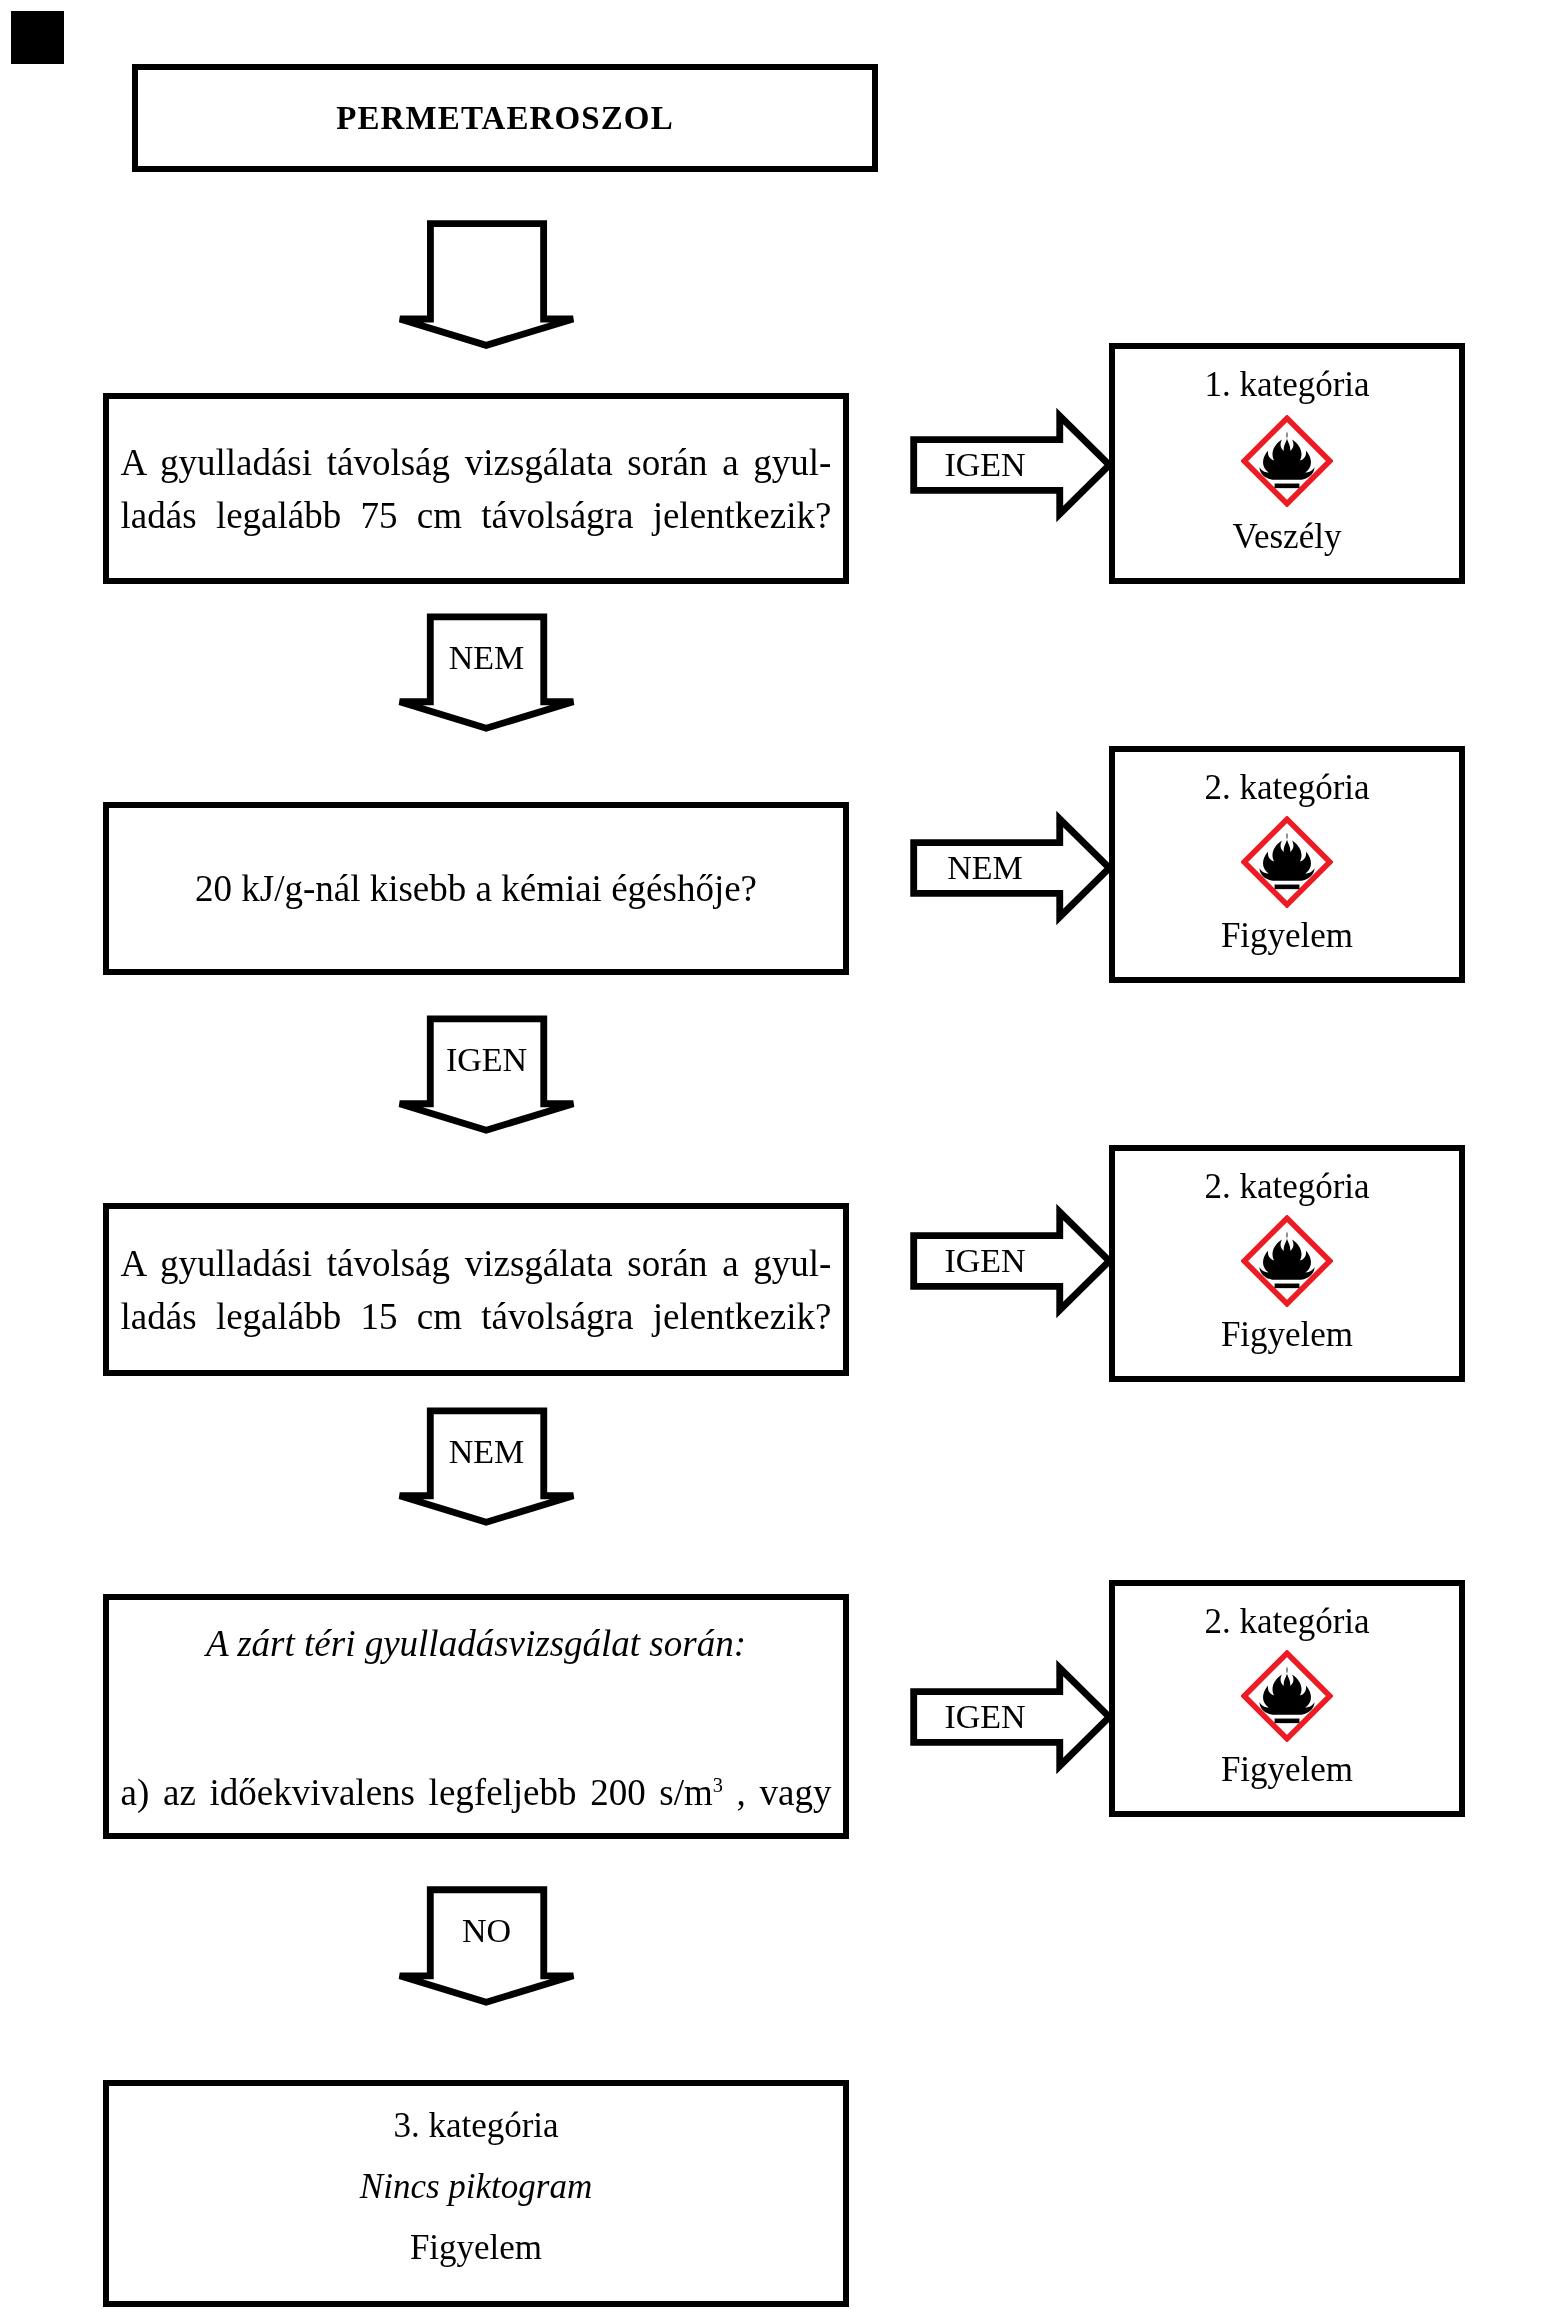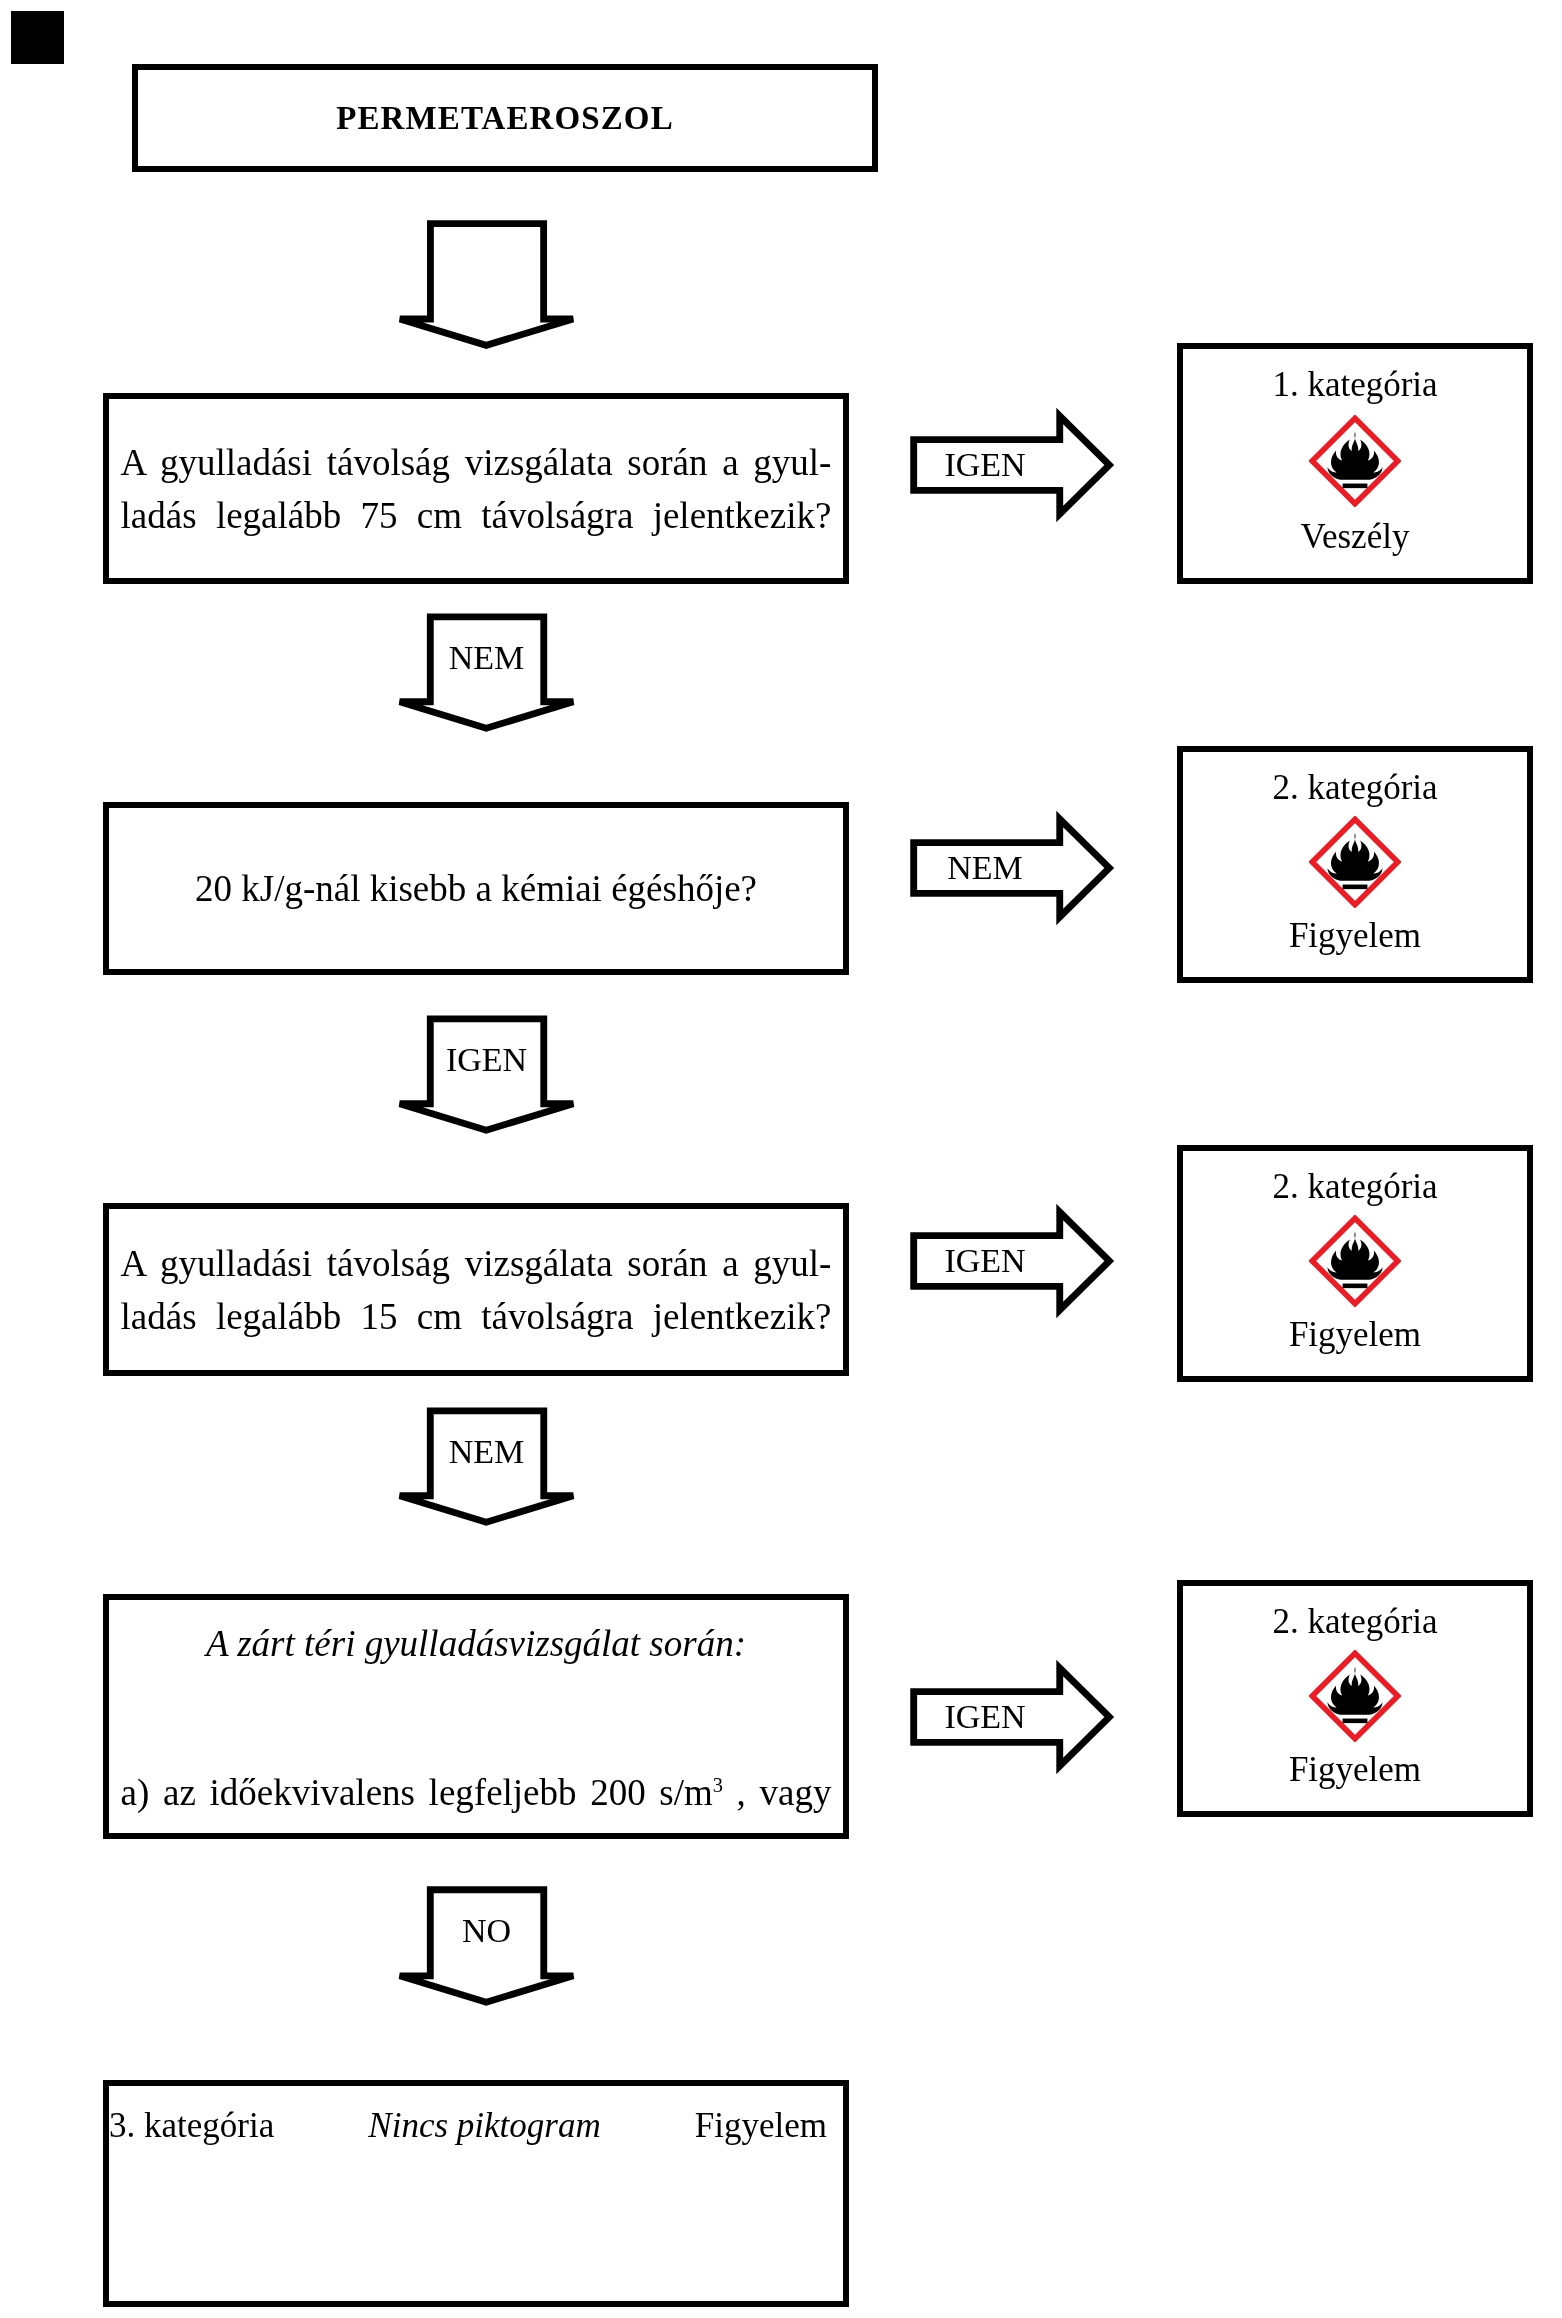--- a/index.html
+++ b/index.html
@@ -12,29 +12,29 @@
 
   .title-box { left:132px; top:64px; width:746px; height:108px;
                display:flex; align-items:center; justify-content:center; }
   .title-box .title-text { font-weight:bold; font-size:33px; letter-spacing:1.1px;text-align:right; }
 
   .qbox { left:103px; width:746px; font-size:37px; }
   .qbox-1 { top:393px;  height:191px; display:flex; flex-direction:column; justify-content:center; padding:0 11.6px; }
   .qbox-2 { top:802px; height:173px; display:flex; align-items:center; justify-content:center; padding:0 11.6px; }
   .qbox-3 { top:1203px; height:173px; display:flex; flex-direction:column; justify-content:center; padding:0 11.6px; }
   .qbox-4 { top:1594px; height:245px; display:flex; flex-direction:column; justify-content:space-between; padding:22px 11.6px 13.7px 11.6px; }
-  .qbox-5 { top:2080px; height:227px; display:flex; flex-direction:row; justify-content:space-between; padding:20px 16px 33px 0; font-size:35px; }
+  .qbox-5 { top:2080px; height:227px; display:flex; flex-direction:column; align-items:center; justify-content:space-between; padding:20px 0 33px 0; font-size:35px; }
 
   .jline { display:block; text-align:justify; text-align-last:justify; line-height:53px; white-space:nowrap; }
   .cline { text-align:left; }
   .q4-heading { text-align:center;font-style:italic; }
   sup.cube { font-size:0.55em; vertical-align:super; line-height:0; }
   .italic { font-style:italic; }
 
-  .rbox { position:absolute; left:1177px; width:356px; box-sizing:border-box; border:6.3px solid #000; background:#fff;
+  .rbox { position:absolute; left:1109px; width:356px; box-sizing:border-box; border:6.3px solid #000; background:#fff;
           display:flex; flex-direction:column; align-items:center; justify-content:space-between;
           padding:16px 0 21px 0; font-size:35px; }
   .rbox-1 { top:343px;  height:241px; }
   .rbox-2 { top:746px; height:237px; }
   .rbox-3 { top:1145px; height:237px; }
   .rbox-4 { top:1580px; height:237px; }
 
   .arrow-wrap { position:absolute; }
   .arrow-wrap svg { display:block; overflow:visible; }
   .dlabel { position:absolute; left:0; width:100%; top:0; height:89px;

